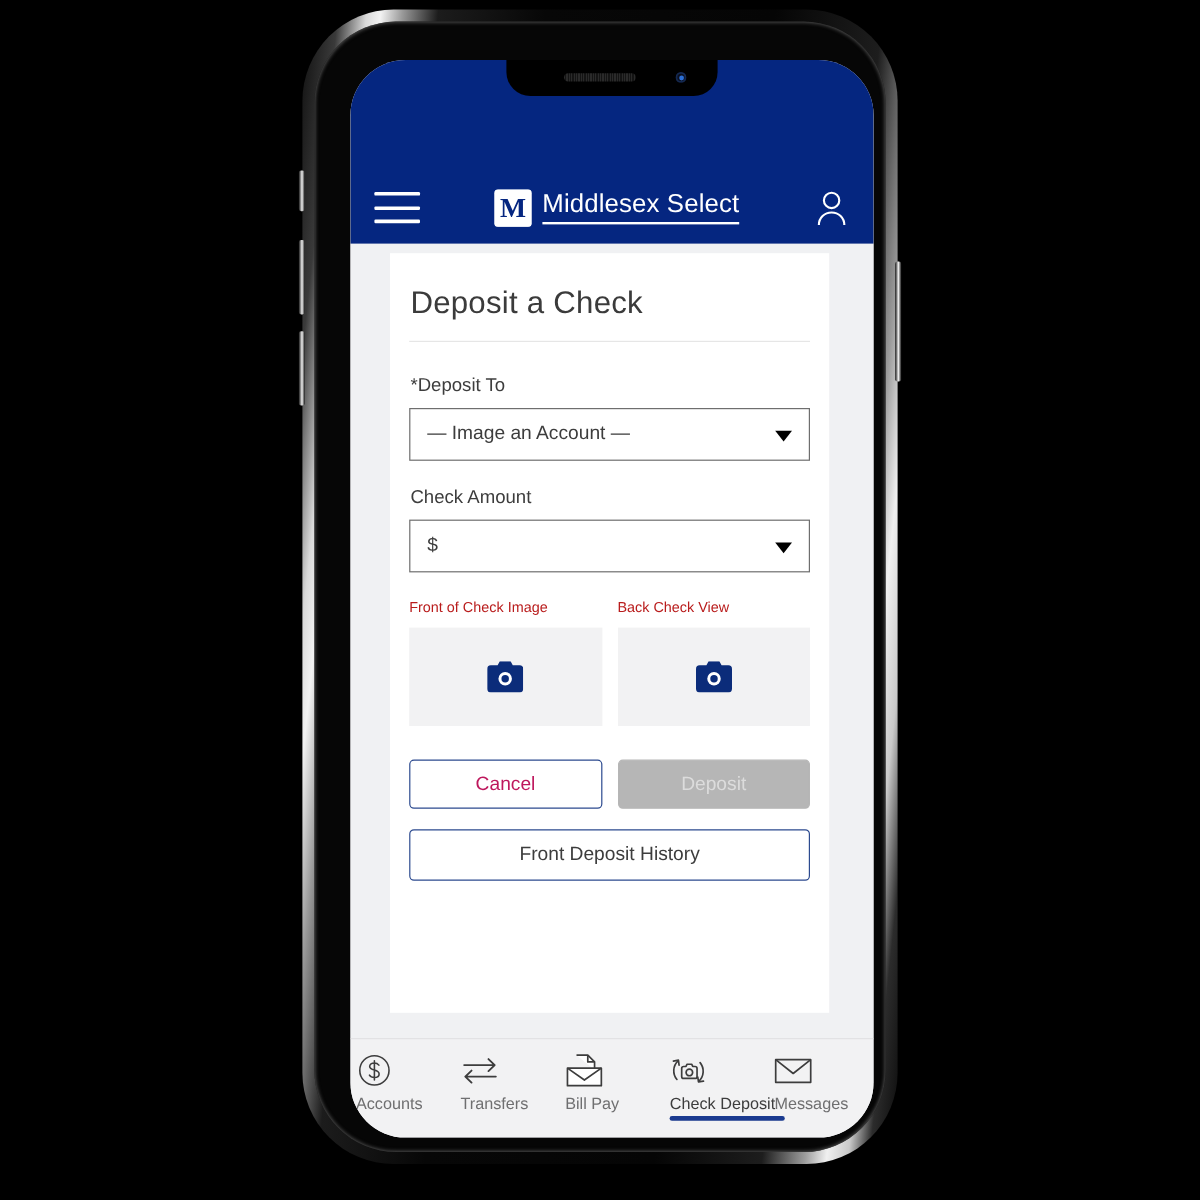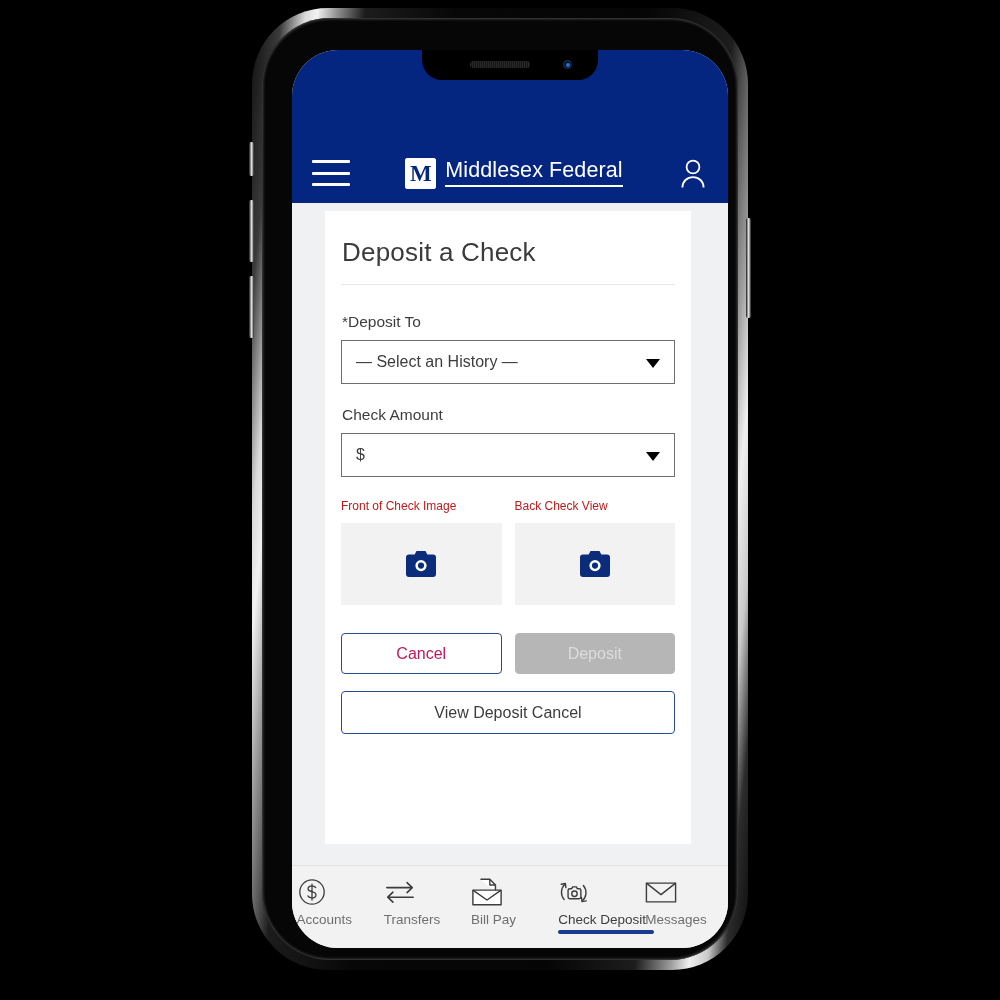--- a/index.html
+++ b/index.html
@@ -155,42 +155,42 @@
           <div class="appbar-row">
 
             <div class="hamburger">
               <i></i>
               <i></i>
               <i></i>
             </div>
 
             <div class="brand">
               <div class="brand-mark">M</div>
-              <div class="brand-name">Middlesex Federal</div>
+              <div class="brand-name">Middlesex Select</div>
             </div>
 
             <div class="avatar-ico">
               <svg viewBox="0 0 30 32" width="30" height="32" fill="none" stroke="#ffffff" stroke-width="1.8">
                 <circle cx="15" cy="10" r="6.4"></circle>
                 <path d="M4.4 30.5c0-6.1 4.7-10.4 10.6-10.4s10.6 4.3 10.6 10.4"></path>
               </svg>
             </div>
 
           </div>
         </div>
 
         <div class="content">
           <div class="card">
 
             <h1 class="page-title">Deposit a Check</h1>
             <div class="title-rule"></div>
 
             <div class="field-label">*Deposit To</div>
             <div class="select">
-              <span>— Select an History —</span>
+              <span>— Image an Account —</span>
               <span class="caret"></span>
             </div>
 
             <div class="field-label">Check Amount</div>
             <div class="select">
               <span>$</span>
               <span class="caret"></span>
             </div>
 
             <div class="img-row">
@@ -217,21 +217,21 @@
                 </div>
               </div>
 
             </div>
 
             <div class="btn-row">
               <div class="btn btn-outline">Cancel</div>
               <div class="btn btn-disabled">Deposit</div>
             </div>
 
-            <div class="btn-wide">View Deposit Cancel</div>
+            <div class="btn-wide">Front Deposit History</div>
 
           </div>
         </div>
 
         <div class="tabbar">
 
           <div class="tab">
             <div class="tab-ico">
               <svg viewBox="0 0 32 32" width="30" height="30" fill="none" stroke="#3d3d3d" stroke-width="1.4">
                 <circle cx="16" cy="16" r="13"></circle>

